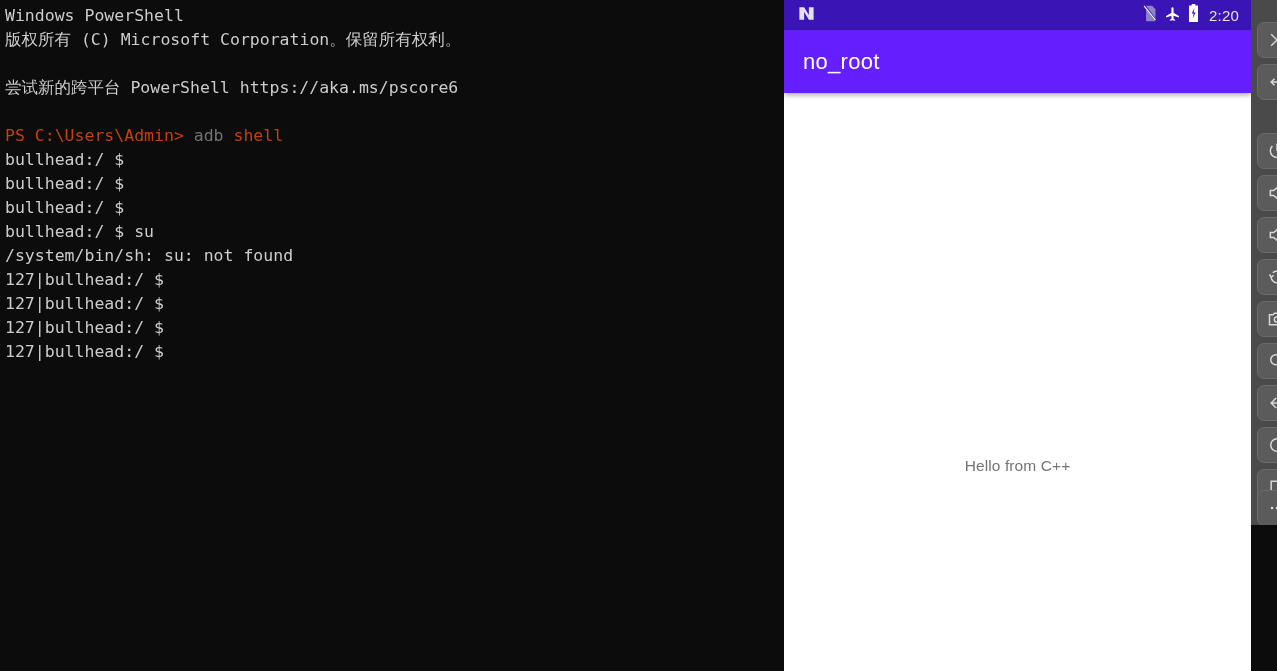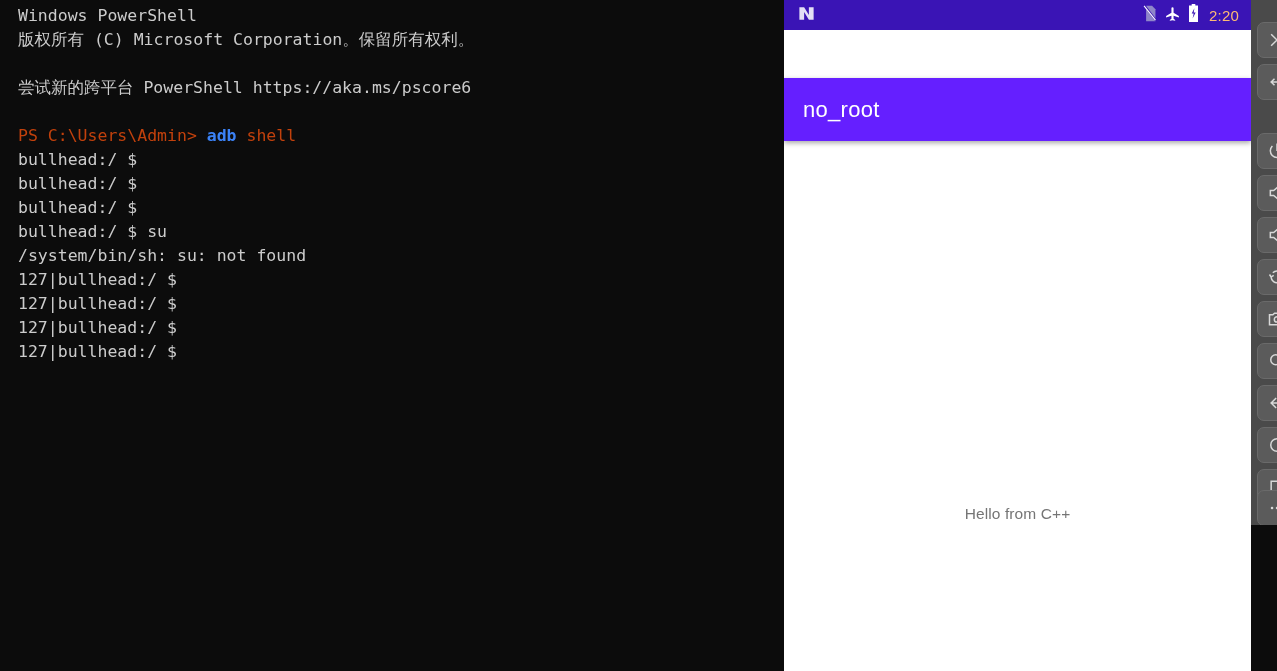--- a/index.html
+++ b/index.html
@@ -37,25 +37,25 @@
     width: 784px;
     font-family: "DejaVu Sans Mono", "Liberation Mono", monospace;
     font-size: 16.5px;
     line-height: 24px;
     color: #CCCCCC;
     white-space: pre;
     letter-spacing: 0px;
   }
   .term-line {
     height: 24px;
-    padding-left: 18px;
+    padding-left: 5px;
     white-space: pre;
   }
   .term-line.blank { color: transparent; }
-  .tok-cmd { color: #3b82f6; font-weight: bold; }
+  .tok-cmd { color: #737373; }
   .tok-plain { color: #c2410c; }
 
   
   #caption {
     position: absolute;
     left: 50px;
     top: 425px;
     font-family: "DejaVu Sans", "Liberation Sans", sans-serif;
     font-size: 54px;
     font-weight: bold;
@@ -90,36 +90,35 @@
     align-items: center;
   }
   #status-right {
     margin-left: auto;
     display: flex;
     align-items: center;
     gap: 7px;
   }
   .status-icon { display: block; }
   #status-clock {
-    color: #fdba74;
+    color: #e5e5e5;
     font-family: "Liberation Sans", sans-serif;
     font-size: 15px;
     letter-spacing: 0.2px;
     margin-left: 3px;
   }
   #app-bar {
     position: relative;
     height: 63px;
     background: #651FFF;
     display: flex;
     align-items: center;
     padding-left: 19px;
     box-sizing: border-box;
     box-shadow: 0 2px 5px rgba(0,0,0,0.35);
-    margin-top: 48px;
   }
   #app-bar-title {
     color: #FFFFFF;
     font-family: "Liberation Sans", sans-serif;
     font-size: 22px;
     letter-spacing: 0.3px;
   }
   #app-content {
     position: relative;
     height: calc(671px - 93px);

